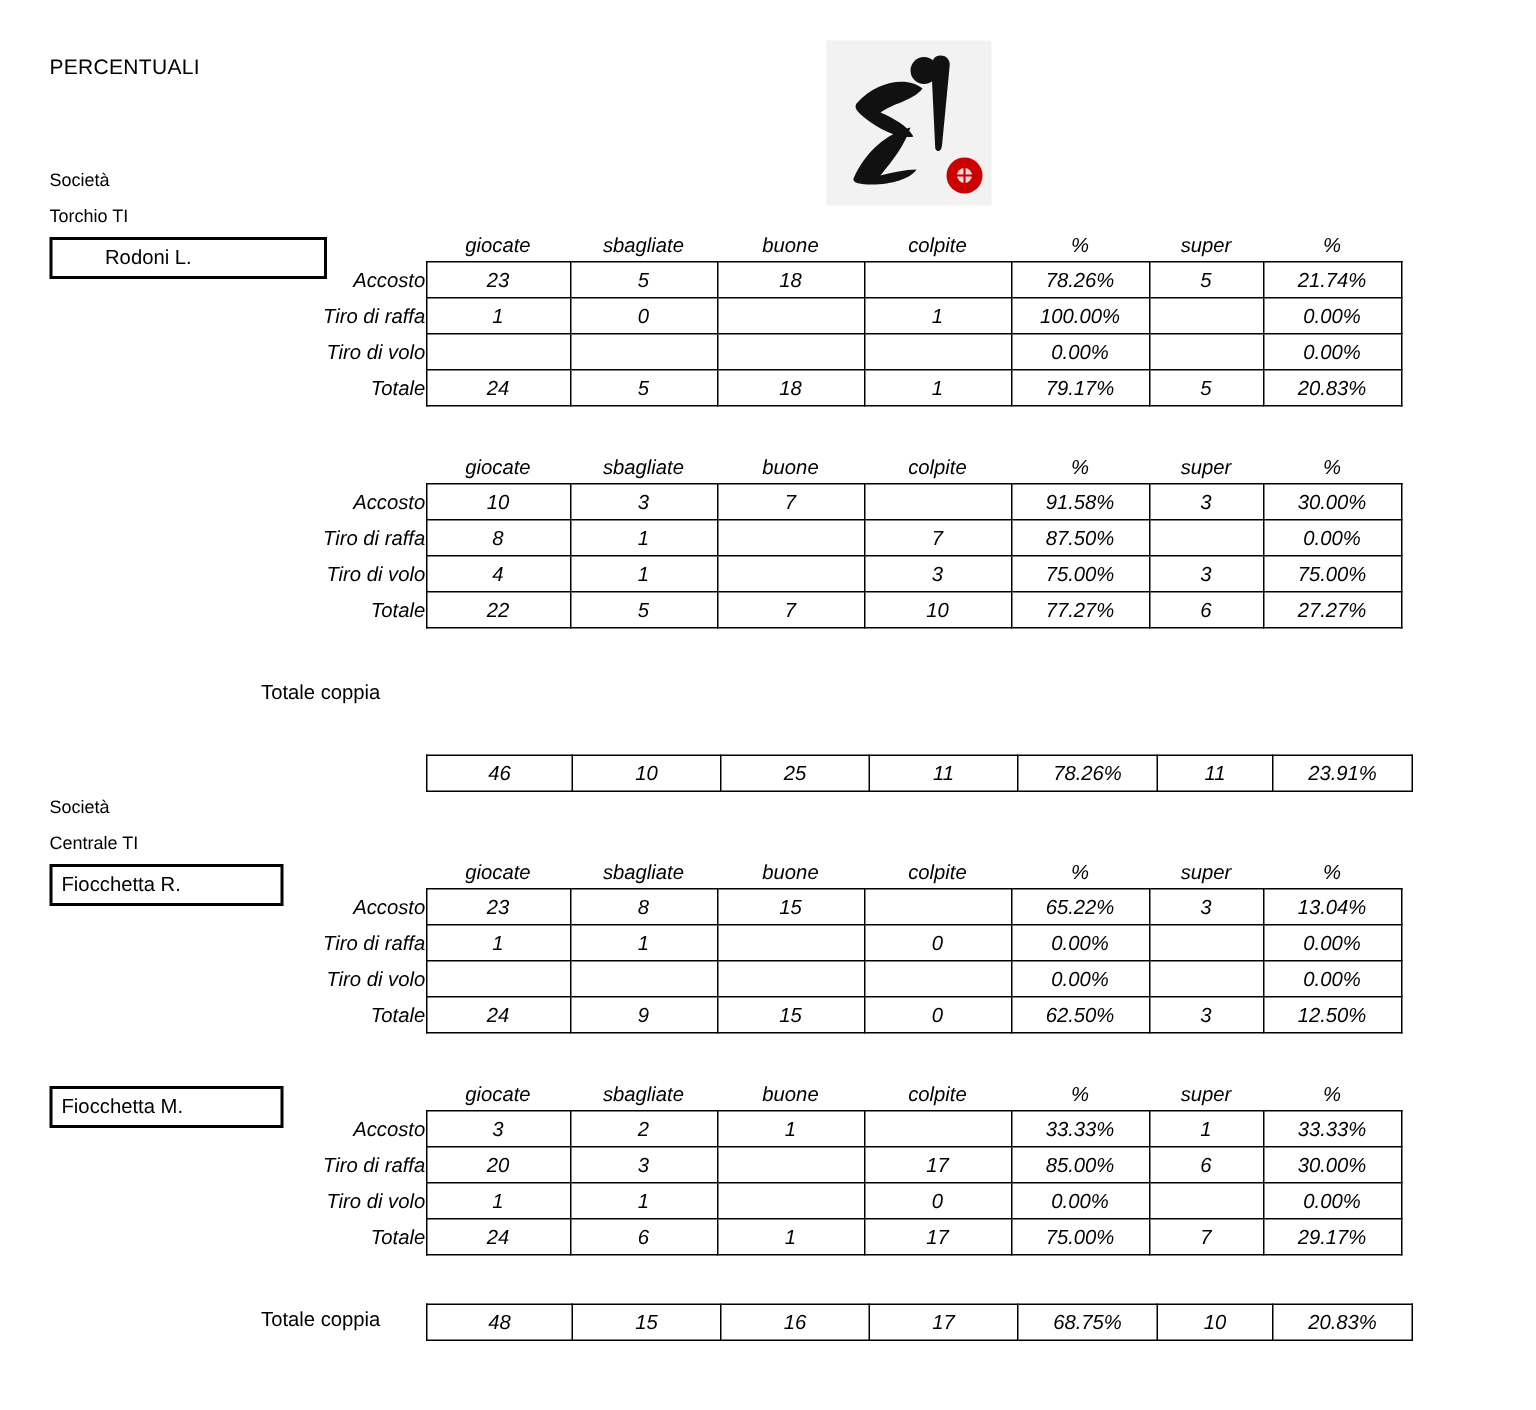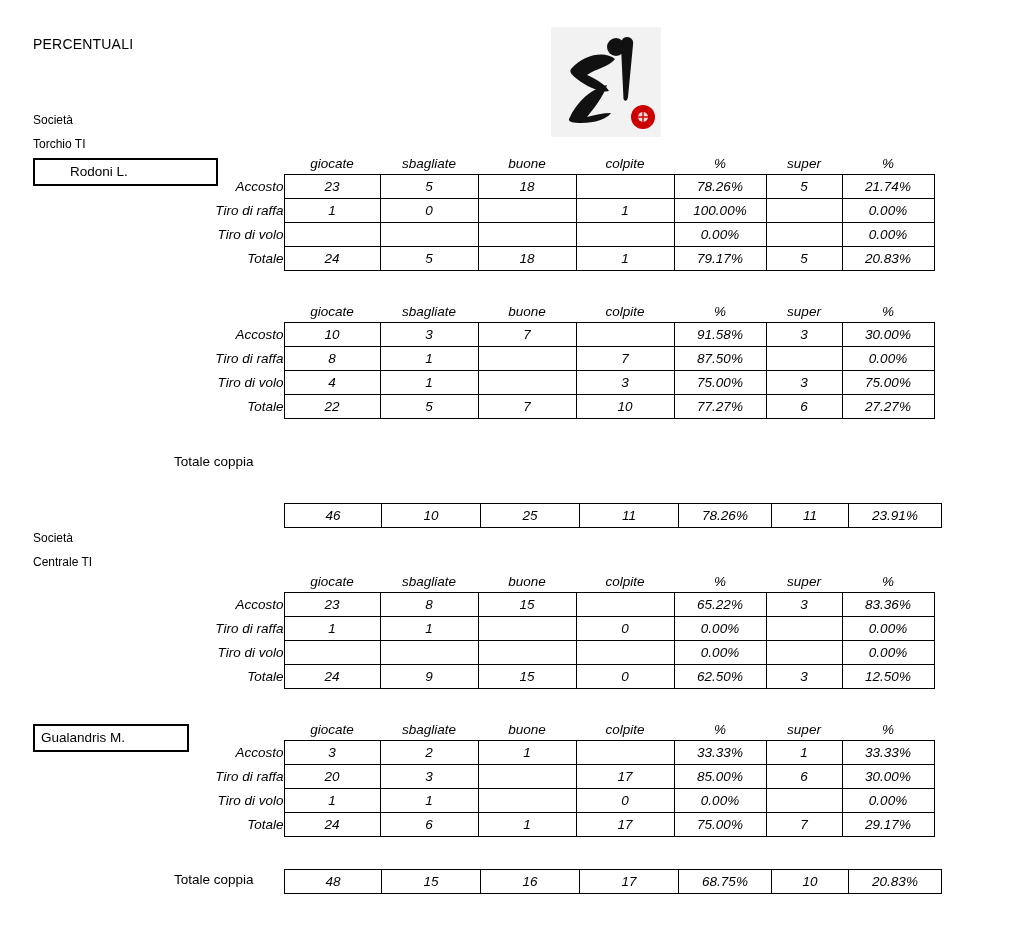--- a/index.html
+++ b/index.html
@@ -261,20 +261,21 @@
       </tr>
     </tbody>
       </table>
   </div>
 
   <div class="club" style="left:33px; top:526px;">
     <div>Società</div>
     <div>Centrale TI</div>
   </div>
 
+  <div class="player-box" style="left:33px; top:576px;">Fiocchetta R.</div>
 
   <table class="stats" style="left:174px; top:570px;">
     <tbody>
         <tr>
       <td class="hdr c-label"></td>
       <td class="hdr c-giocate">giocate</td>
       <td class="hdr c-sbagliate">sbagliate</td>
       <td class="hdr c-buone">buone</td>
       <td class="hdr c-colpite">colpite</td>
       <td class="hdr c-pct">%</td>
@@ -282,21 +283,21 @@
       <td class="hdr c-pct2">%</td>
     </tr>
     <tr>
       <td class="rowlabel">Accosto</td>
       <td>23</td>
       <td>8</td>
       <td>15</td>
       <td></td>
       <td>65.22%</td>
       <td>3</td>
-      <td>83.36%</td>
+      <td>13.04%</td>
     </tr>
     <tr>
       <td class="rowlabel">Tiro di raffa</td>
       <td>1</td>
       <td>1</td>
       <td></td>
       <td>0</td>
       <td>0.00%</td>
       <td></td>
       <td>0.00%</td>
@@ -317,21 +318,21 @@
       <td>9</td>
       <td>15</td>
       <td>0</td>
       <td>62.50%</td>
       <td>3</td>
       <td>12.50%</td>
     </tr>
   </tbody>
     </table>
 
-  <div class="player-box" style="left:33px; top:724px;">Gualandris M.</div>
+  <div class="player-box" style="left:33px; top:724px;">Fiocchetta M.</div>
 
   <table class="stats" style="left:174px; top:718px;">
     <tbody>
         <tr>
       <td class="hdr c-label"></td>
       <td class="hdr c-giocate">giocate</td>
       <td class="hdr c-sbagliate">sbagliate</td>
       <td class="hdr c-buone">buone</td>
       <td class="hdr c-colpite">colpite</td>
       <td class="hdr c-pct">%</td>

